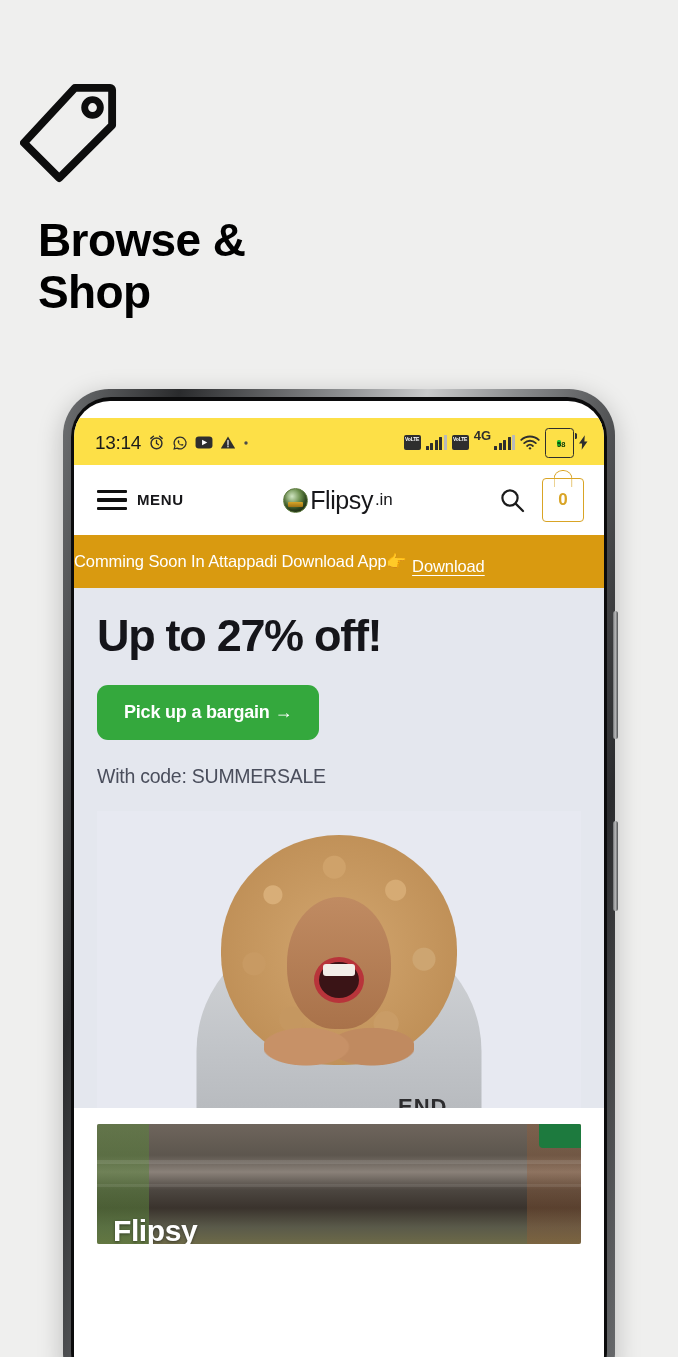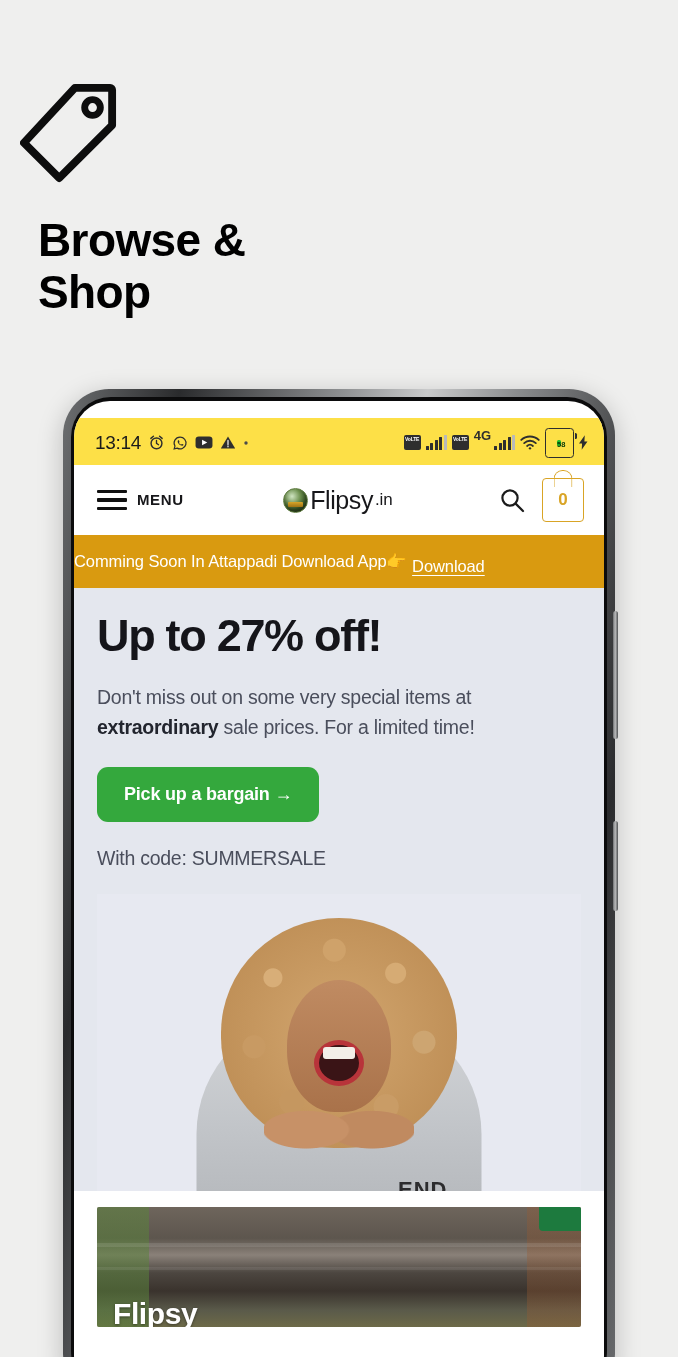--- a/index.html
+++ b/index.html
@@ -325,21 +325,20 @@
         </div>
       </div>
 
       <div class="announce">
         <span>Comming Soon In Attappadi Download App👉</span>
         <a class="dl">Download</a>
       </div>
 
       <div class="hero">
         <h1>Up to 27% off!</h1>
-        <p><span>Don't miss out on some very special items at </span><b>extraordinary</b><span> sale prices. For a limited time!</span></p>
         <button class="cta">Pick up a bargain →</button>
         <p class="code">With code: SUMMERSALE</p>
 
         <div class="hero-photo">
           <div class="hood"></div>
           <div class="hair"></div>
           <div class="face">
             <div class="mouth"></div>
           </div>
           <div class="hands"></div>

